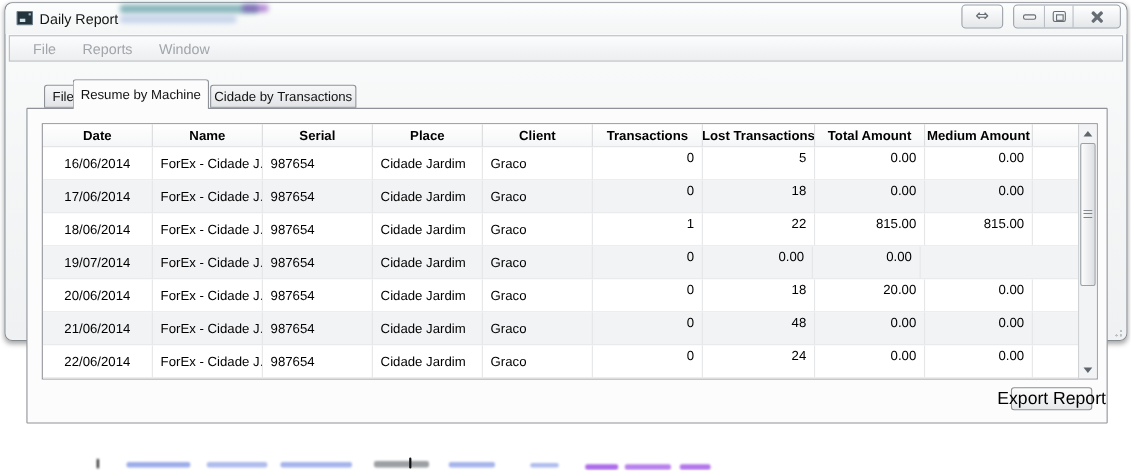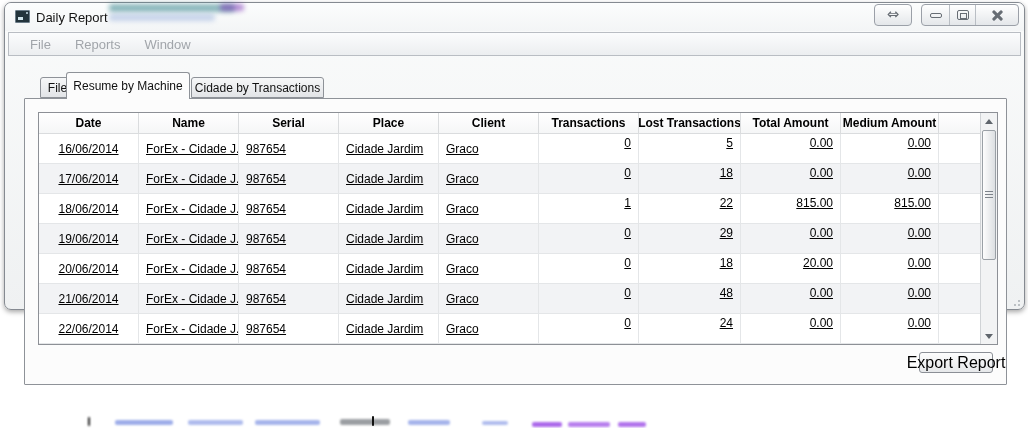--- a/index.html
+++ b/index.html
@@ -64,21 +64,21 @@
     background:#fcfcfc; border:1px solid #8e9298; border-radius:1px; z-index:2; }
 
   
   .gridtable { position:absolute; left:13px; top:13px; width:960px; height:233px;
     background:#ffffff; border:1px solid #8d9096; }
   .thead { display:flex; height:21px; width:941px; background:linear-gradient(#ffffff,#f5f6f7);
     border-bottom:1px solid #dadcde; }
   .hcell { display:flex; align-items:center; justify-content:center; font-weight:bold; font-size:12px; color:#000;
     border-right:1px solid #dadcde; overflow:hidden; white-space:nowrap; }
   .tbody { width:941px; }
-  .trow { display:flex; height:30px; background:#ffffff; border-bottom:1px solid #e4e6e8;text-decoration:underline; }
+  .trow { display:flex; height:30px; background:#ffffff; border-bottom:1px solid #e4e6e8; }
   .trow.alt { background:#f2f3f5; }
   .cell { display:flex; align-items:center; font-size:12px; color:#000; border-right:1px solid #e4e6e8;
     padding:0 7px; overflow:hidden; white-space:nowrap; }
   .c0 { width:100px; justify-content:center; }
   .c1 { width:100px; } .c2 { width:100px; } .c3 { width:100px;text-align:right; } .c4 { width:100px; } 
   .c5 { width:100px; } .c6 { width:102px; } .c7 { width:100px; } .c8 { width:98px; }
   .num { justify-content:flex-end; align-items:flex-start; padding-top:2px; }
   .filler { flex:1; border-right:none; }
 
   
@@ -208,27 +208,26 @@
               <div class="cell c2">987654</div>
               <div class="cell c3">Cidade Jardim</div>
               <div class="cell c4">Graco</div>
               <div class="cell c5 num">1</div>
               <div class="cell c6 num">22</div>
               <div class="cell c7 num">815.00</div>
               <div class="cell c8 num">815.00</div>
               <div class="cell filler"></div>
             </div>
             <div class="trow alt">
-              <div class="cell c0">19/06/2014</div>
-              <div class="cell c1">ForEx - Cidade J...</div>
-              <div class="cell c2">987654</div>
-              <div class="cell c3">Cidade Jardim</div>
-              <div class="cell c4">Graco</div>
-              <div class="cell c5 num">0</div>
-              <div class="cell c6 num">29</div>
+              <div class="cell c0">19/07/2014</div>
+              <div class="cell c1">ForEx - Cidade J...</div>
+              <div class="cell c2">987654</div>
+              <div class="cell c3">Cidade Jardim</div>
+              <div class="cell c4">Graco</div>
+              <div class="cell c5 num">0</div>
               <div class="cell c7 num">0.00</div>
               <div class="cell c8 num">0.00</div>
               <div class="cell filler"></div>
             </div>
             <div class="trow">
               <div class="cell c0">20/06/2014</div>
               <div class="cell c1">ForEx - Cidade J...</div>
               <div class="cell c2">987654</div>
               <div class="cell c3">Cidade Jardim</div>
               <div class="cell c4">Graco</div>

